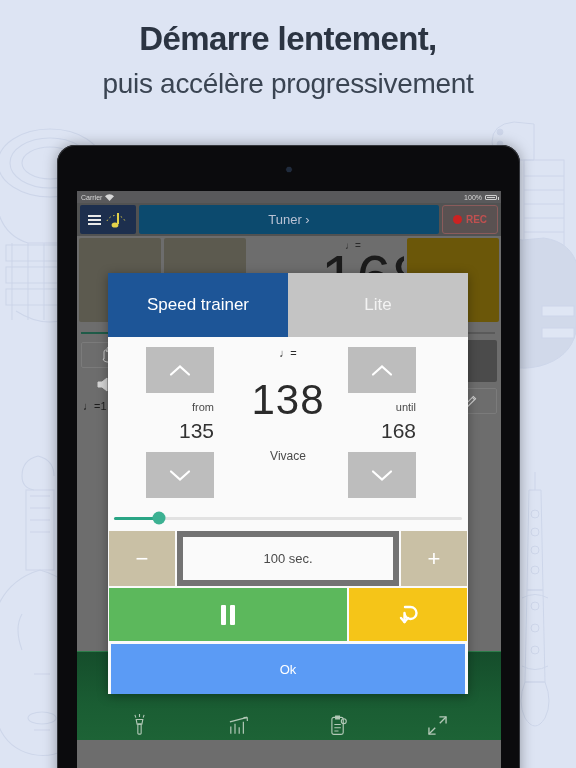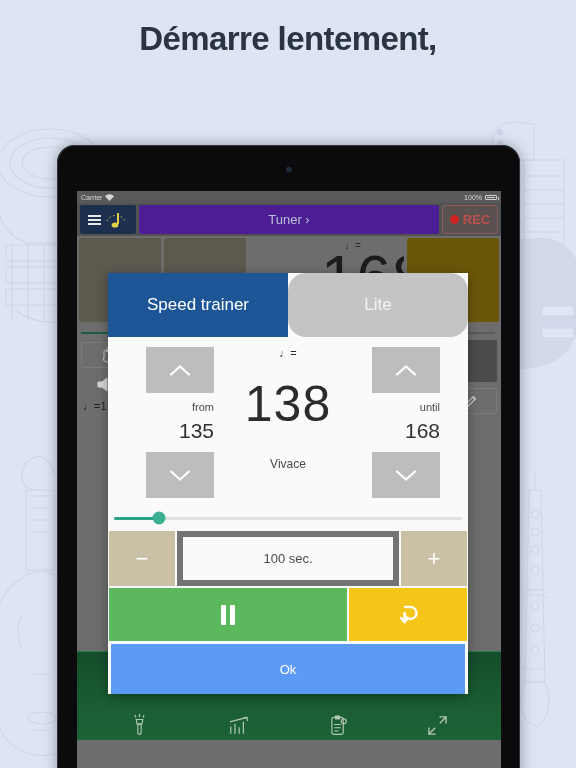--- a/index.html
+++ b/index.html
@@ -74,31 +74,31 @@
     height: 33px; background: #515252; display: flex; align-items: stretch;
     padding: 2px 3px; gap: 3px;
   }
   .nav-logo {
     width: 56px; background: #1d2f4e; border-radius: 2px;
     display: flex; align-items: center; justify-content: center; gap: 3px;
   }
   .hamburger { display: flex; flex-direction: column; gap: 2px; }
   .hamburger i { display: block; width: 13px; height: 2px; background: #e8e8e8; }
   .nav-title {
-    flex: 1; background: #4c1d95; border-radius: 2px;
+    flex: 1; background: #0c4a6e; border-radius: 2px;
     display: flex; align-items: center; justify-content: center;
     color: #b9c2d4; font-size: 13px;
   }
   .nav-rec {
     width: 56px; border: 1px solid #8b5b5b; border-radius: 3px;
     background: #5a5151; display: flex; align-items: center;
     justify-content: center; gap: 4px;
   }
   .rec-dot { width: 9px; height: 9px; border-radius: 50%; background: #cc2222; }
-  .rec-text { color: #c05050; font-size: 13px; font-weight: bold; }
+  .rec-text { color: #c05050; font-size: 10px; font-weight: bold; }
 
   
   .app-body { position: relative; height: 504px; background: #6d6d6d; }
   .app-row { display: flex; height: 88px; padding: 2px; gap: 3px; }
   .pad { background: #5c5a4f; border-radius: 2px; }
   .pad.p1 { width: 82px; }
   .pad.p2 { width: 82px; }
   .bpm-box { flex: 1; position: relative; overflow: hidden; }
   .bpm-sym { position: absolute; left: 96px; top: 2px; font-size: 10px; color: #2a2a2a; }
   .bpm-big {
@@ -155,38 +155,38 @@
     position: absolute; left: 31px; top: 82px; width: 360px;
     background: #fafafa; z-index: 20;
     box-shadow: 0 2px 10px rgba(0,0,0,.35);
   }
   .tabs { display: flex; height: 64px; }
   .tab {
     flex: 1; display: flex; align-items: center; justify-content: center;
     font-size: 17px;
   }
   .tab.active { background: #1d5597; color: #ffffff; }
-  .tab.inactive { background: #c4c4c4; color: #f3f3f3; border-radius: 18px; }
+  .tab.inactive { background: #c4c4c4; color: #f3f3f3; }
 
   .trainer { position: relative; height: 168px; padding: 10px 0 0; }
   .col { position: absolute; width: 68px; text-align: right; }
   .col.left { left: 38px; }
-  .col.right { right: 28px; }
+  .col.right { right: 52px; }
   .arrow-btn {
     width: 68px; height: 46px; background: #bdbdbd;
     display: flex; align-items: center; justify-content: center;
   }
   .col-label { font-size: 11px; color: #4a4a4a; margin: 8px 0 6px; }
   .col-value { font-size: 21px; color: #333; margin-bottom: 9px; }
   .center-col {
     position: absolute; left: 0; right: 0; top: 10px; text-align: center;
   }
   .c-sym { font-size: 11px; color: #2b2b2b; }
   .c-big {
-    font-size: 50px; color: #2b2b2b; line-height: 1;
+    font-size: 42px; color: #2b2b2b; line-height: 1;
     margin-top: 20px; letter-spacing: 1px;
   }
   .c-word { font-size: 12px; color: #4a4a4a; margin-top: 28px; }
 
   .slider-row { height: 26px; display: flex; align-items: center; padding: 0 6px; }
   .slider { position: relative; flex: 1; height: 3px; background: #e2e2e2; border-radius: 2px; }
   .slider-fill { position: absolute; left: 0; top: 0; bottom: 0; width: 13%; background: #2aa585; border-radius: 2px; }
   .slider-thumb {
     position: absolute; left: 13%; top: 50%; transform: translate(-50%, -50%);
     width: 13px; height: 13px; border-radius: 50%; background: #3cb192;
@@ -295,20 +295,21 @@
     <circle cx="23" cy="136" r="4"></circle>
       <circle cx="23" cy="158" r="4"></circle>
     <circle cx="23" cy="180" r="4"></circle>
     <path d="M10 128 q13 -7 26 0"></path>
       <path d="M10 196 q13 7 26 0"></path>
   </svg>
 </div>
 
 <div class="headline">
   <div class="l1">Démarre lentement,</div>
+  <div class="l2">puis accélère progressivement</div>
 </div>
 
 <div class="tablet">
   <div class="camera"></div>
 
   <div class="screen">
 
     <div class="statusbar">
       <div class="sb-left">
         <span>Carrier</span>

